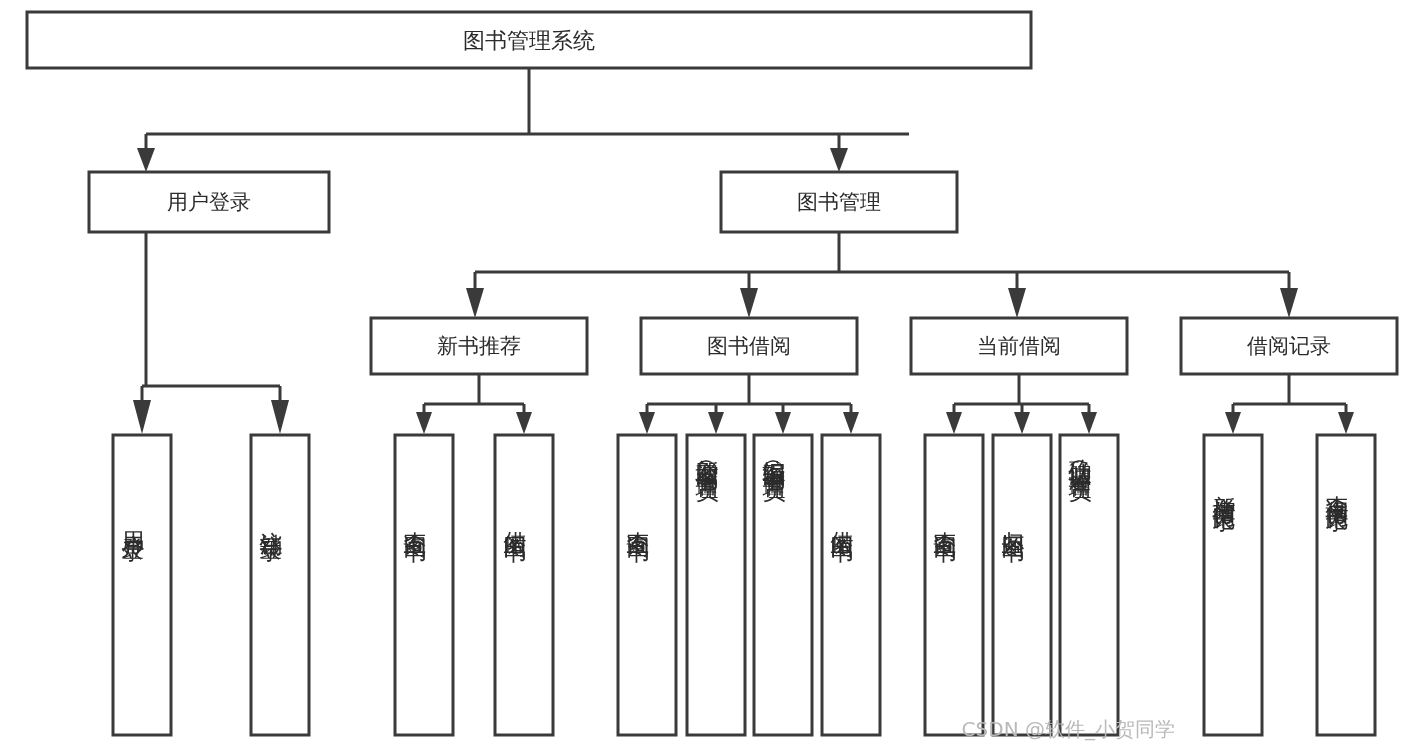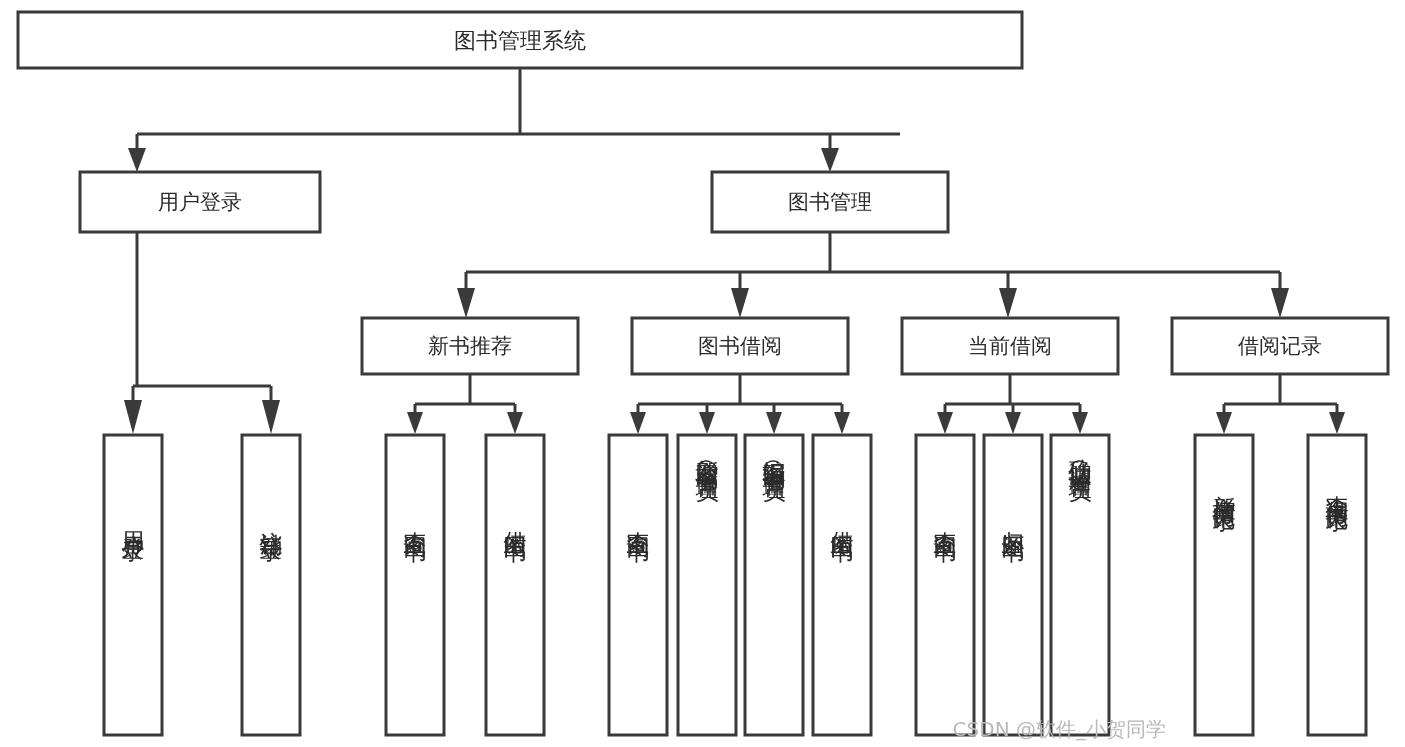--- a/index.html
+++ b/index.html
@@ -13,20 +13,21 @@
     font-family: "DejaVu Sans", "Liberation Sans", sans-serif;
     overflow: hidden;
     position: relative;
   }
   #diagram-root {
     position: absolute;
     left: 0;
     top: 0;
     width: 1174px;
     height: 747px;
+    padding-left: 9px;
   }
   svg.diagram {
     display: block;
     width: 1405px;
     height: 747px;
   }
   .node-box {
     fill: #ffffff;
     stroke: #3a3a3a;
     stroke-width: 3;

